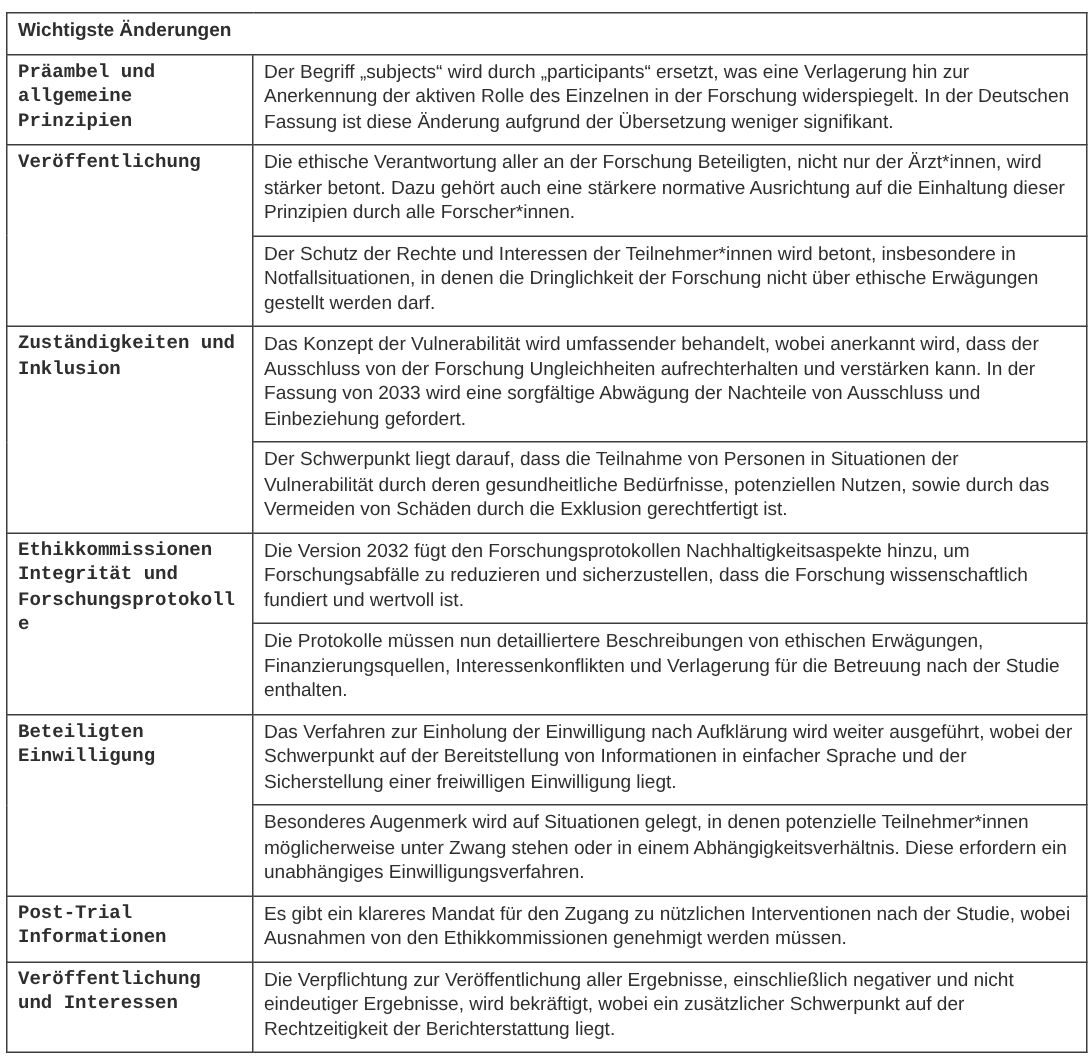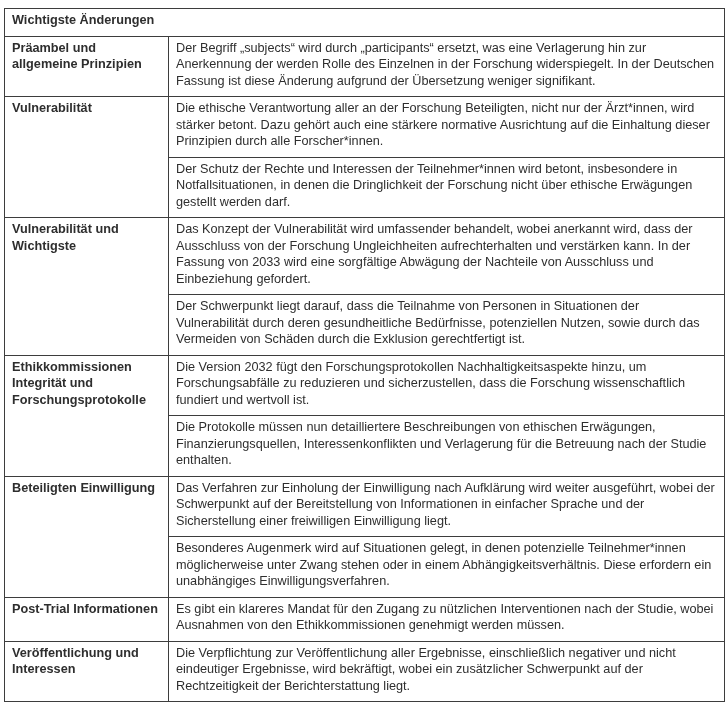--- a/index.html
+++ b/index.html
@@ -28,53 +28,54 @@
     color: #2e2e2e;
     word-wrap: break-word;
   }
   td.title-cell {
     font-weight: bold;
     font-size: 13px;
     padding: 3px 8px 4px 7px;
   }
   td.label-cell {
     font-weight: bold;
+    font-family: Liberation Mono, monospace;
   }
   col.c-label { width: 164px; }
   col.c-text  { width: 556px; }
 </style>
 </head>
 <body>
 
 <div class="page">
   <table class="changes">
     <colgroup>
       <col class="c-label">
       <col class="c-text">
     </colgroup>
     <tbody>
       <tr>
         <td class="title-cell" colspan="2">Wichtigste Änderungen</td>
       </tr>
 
       <tr>
         <td class="label-cell">Präambel und allgemeine Prinzipien</td>
-        <td>Der Begriff „subjects“ wird durch „participants“ ersetzt, was eine Verlagerung hin zur Anerkennung der werden Rolle des Einzelnen in der Forschung widerspiegelt. In der Deutschen Fassung ist diese Änderung aufgrund der Übersetzung weniger signifikant.</td>
+        <td>Der Begriff „subjects“ wird durch „participants“ ersetzt, was eine Verlagerung hin zur Anerkennung der aktiven Rolle des Einzelnen in der Forschung widerspiegelt. In der Deutschen Fassung ist diese Änderung aufgrund der Übersetzung weniger signifikant.</td>
       </tr>
 
       <tr>
-        <td class="label-cell" rowspan="2">Vulnerabilität</td>
+        <td class="label-cell" rowspan="2">Veröffentlichung</td>
         <td>Die ethische Verantwortung aller an der Forschung Beteiligten, nicht nur der Ärzt*innen, wird stärker betont. Dazu gehört auch eine stärkere normative Ausrichtung auf die Einhaltung dieser Prinzipien durch alle Forscher*innen.</td>
       </tr>
       <tr>
         <td>Der Schutz der Rechte und Interessen der Teilnehmer*innen wird betont, insbesondere in Notfallsituationen, in denen die Dringlichkeit der Forschung nicht über ethische Erwägungen gestellt werden darf.</td>
       </tr>
 
       <tr>
-        <td class="label-cell" rowspan="2">Vulnerabilität und Wichtigste</td>
+        <td class="label-cell" rowspan="2">Zuständigkeiten und Inklusion</td>
         <td>Das Konzept der Vulnerabilität wird umfassender behandelt, wobei anerkannt wird, dass der Ausschluss von der Forschung Ungleichheiten aufrechterhalten und verstärken kann. In der Fassung von 2033 wird eine sorgfältige Abwägung der Nachteile von Ausschluss und Einbeziehung gefordert.</td>
       </tr>
       <tr>
         <td>Der Schwerpunkt liegt darauf, dass die Teilnahme von Personen in Situationen der Vulnerabilität durch deren gesundheitliche Bedürfnisse, potenziellen Nutzen, sowie durch das Vermeiden von Schäden durch die Exklusion gerechtfertigt ist.</td>
       </tr>
 
       <tr>
         <td class="label-cell" rowspan="2">Ethikkommissionen Integrität und Forschungsprotokolle</td>
         <td>Die Version 2032 fügt den Forschungsprotokollen Nachhaltigkeitsaspekte hinzu, um Forschungsabfälle zu reduzieren und sicherzustellen, dass die Forschung wissenschaftlich fundiert und wertvoll ist.</td>
       </tr>

